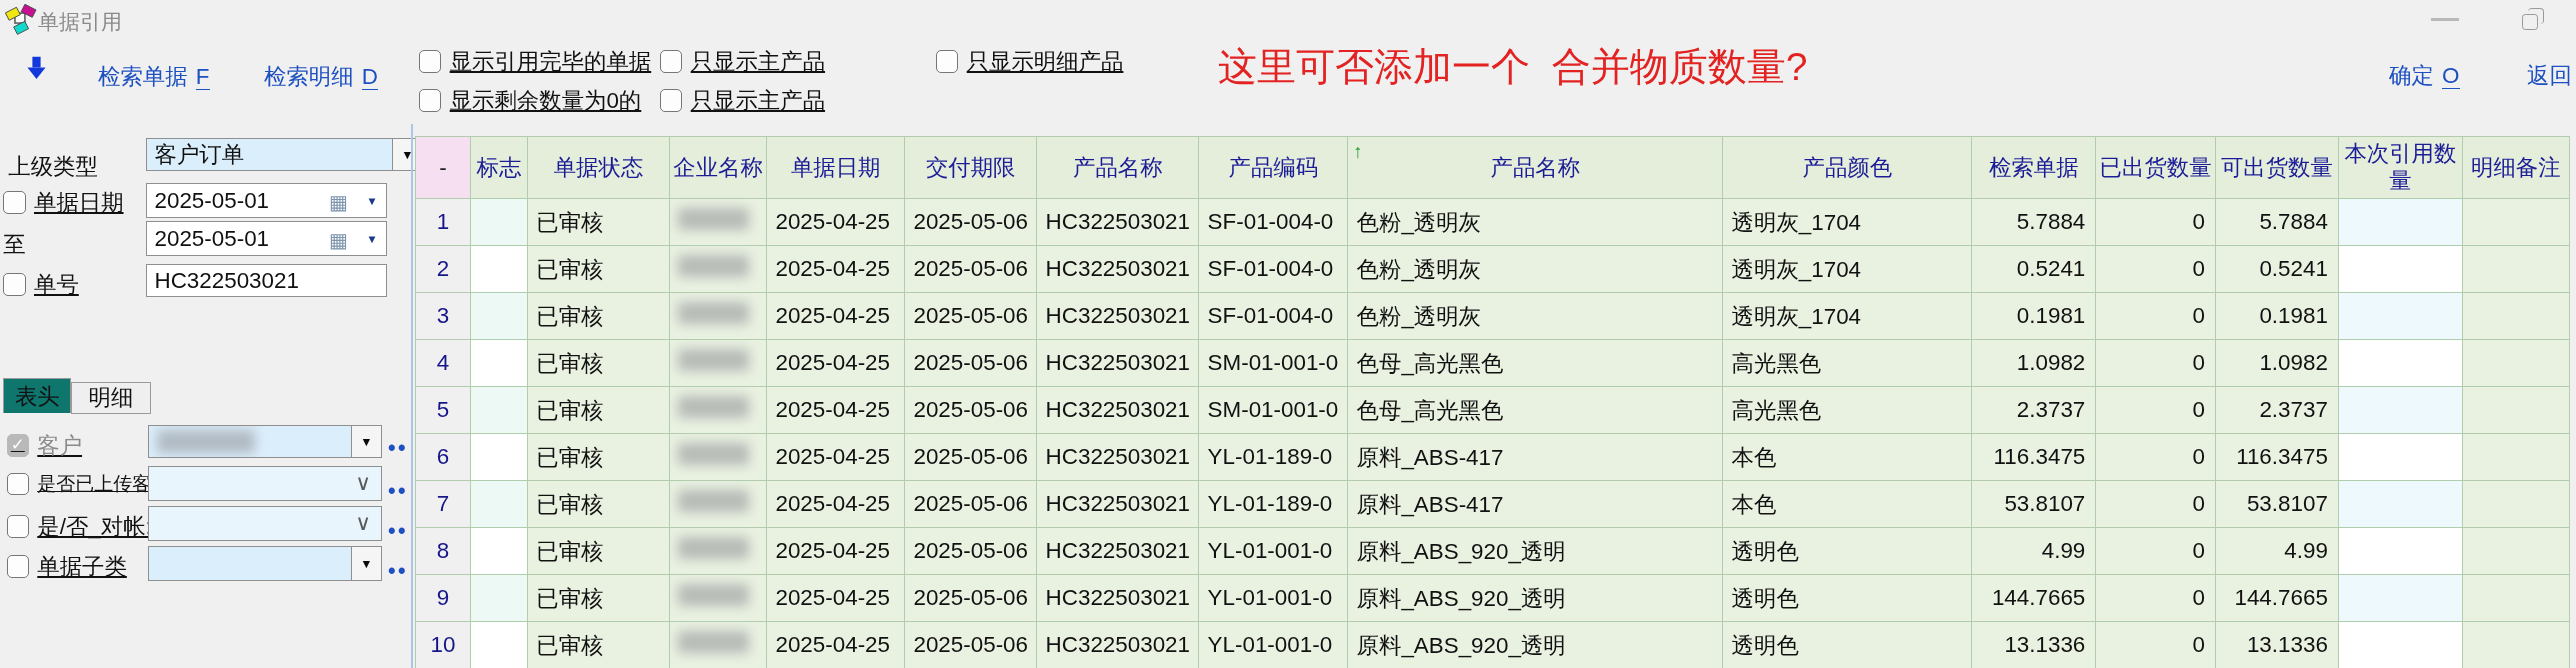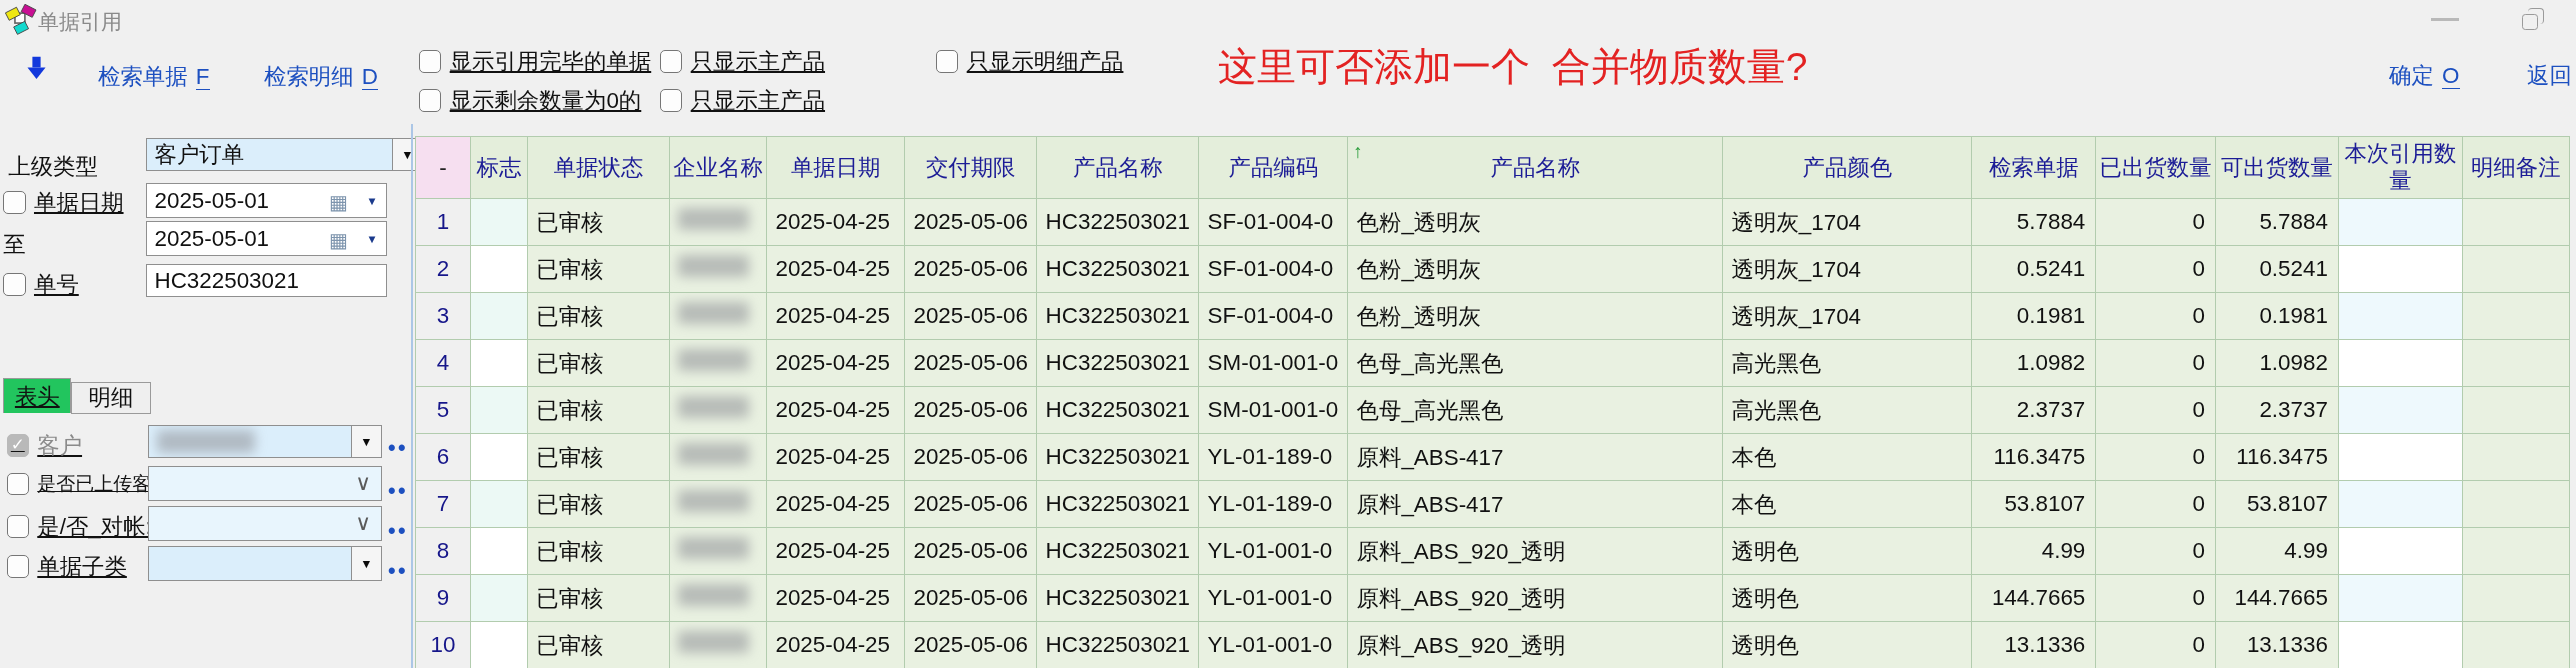--- a/index.html
+++ b/index.html
@@ -62,21 +62,21 @@
   .chev { position:absolute; right:10px; top:3.3px; font-size:21.6px; color:#5a5a5a; }
   .dots { color:#1d50c0; font-size:21.6px; font-weight:bold; letter-spacing:2.5px; cursor:pointer; }
   .redact {
     display:inline-block; width:98px; height:22.4px; border-radius:2.5px;
     background:#8e9096; opacity:.55; filter:blur(5.8px);
   }
   .tab {
     position:absolute; border:0.8px solid #9a9a9a; font-size:22.4px;
     display:flex; align-items:center; justify-content:center; cursor:pointer;
   }
-  .tab.active { background:#22c55e; border-bottom:none; z-index:2;text-decoration:underline; }
+  .tab.active { background:#0f766e; border-bottom:none; z-index:2; }
   .tab.inactive { background:#efefef; }
   .vdivider { left:411px; top:124px; width:1.7px; height:544px; background:#abc6e6; }
 
   
   .tablewrap { left:415px; top:136px; }
   table { border-collapse:collapse; table-layout:fixed; font-size:22.4px; }
   th, td {
     border:0.8px solid #b2ccae; overflow:hidden; white-space:nowrap;
     height:41px; vertical-align:middle;
   }

